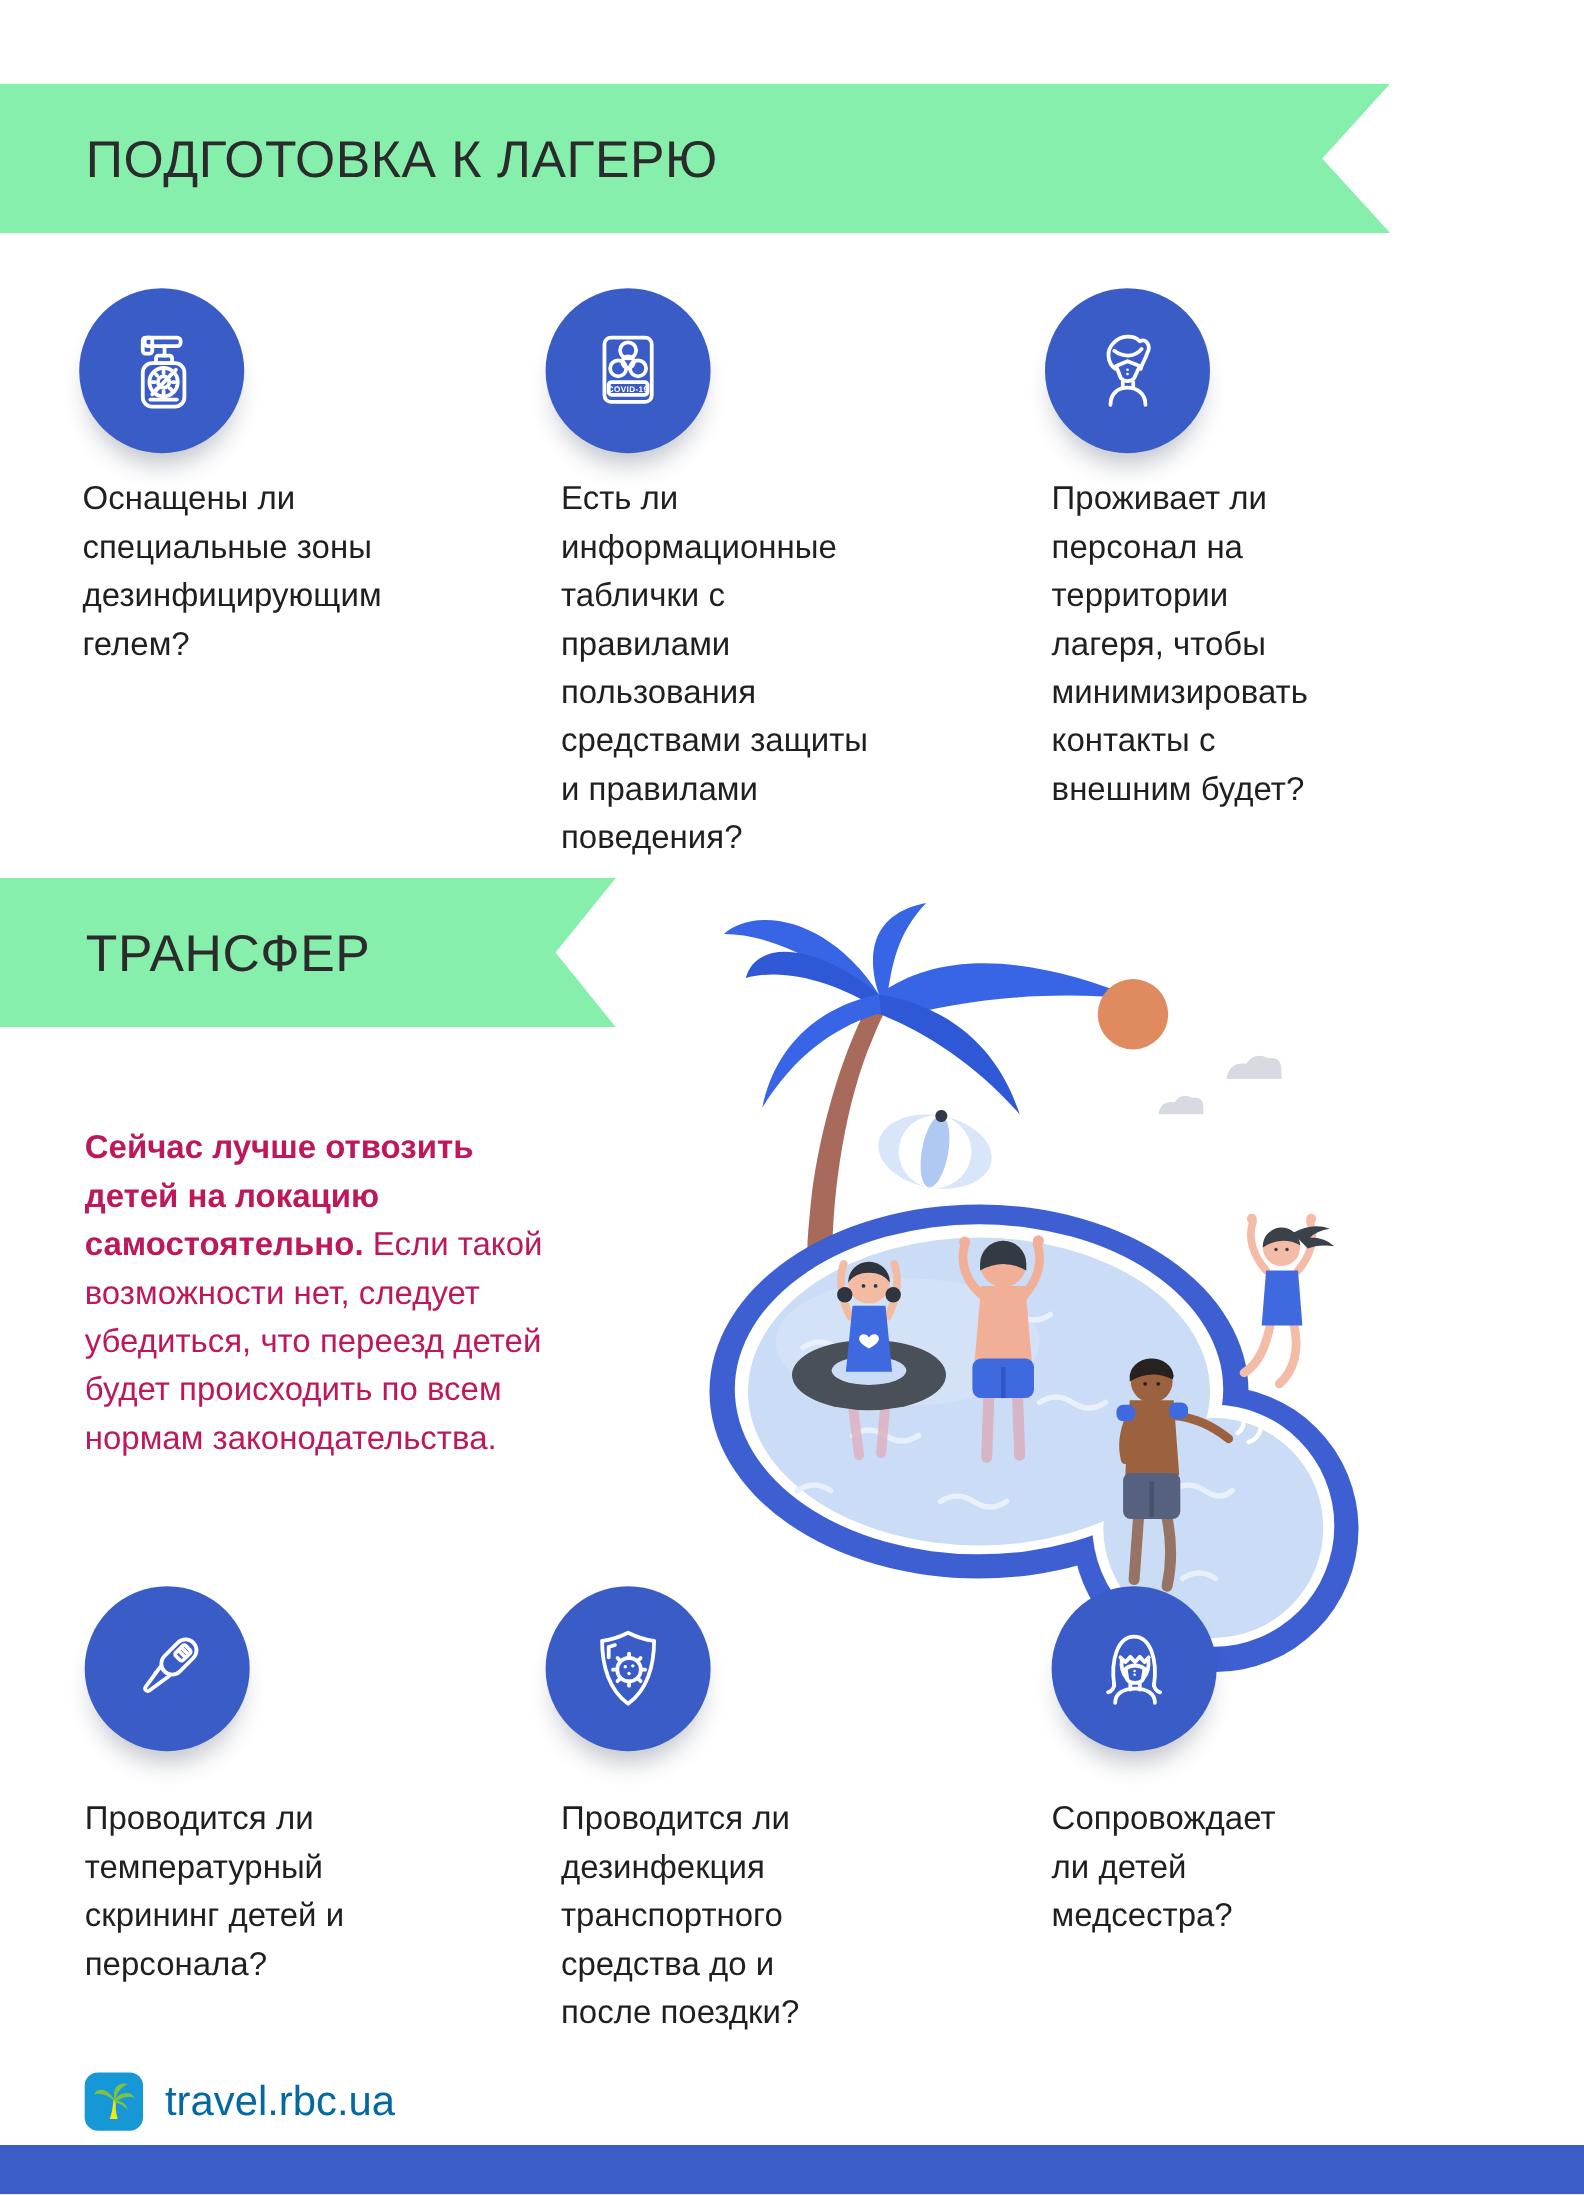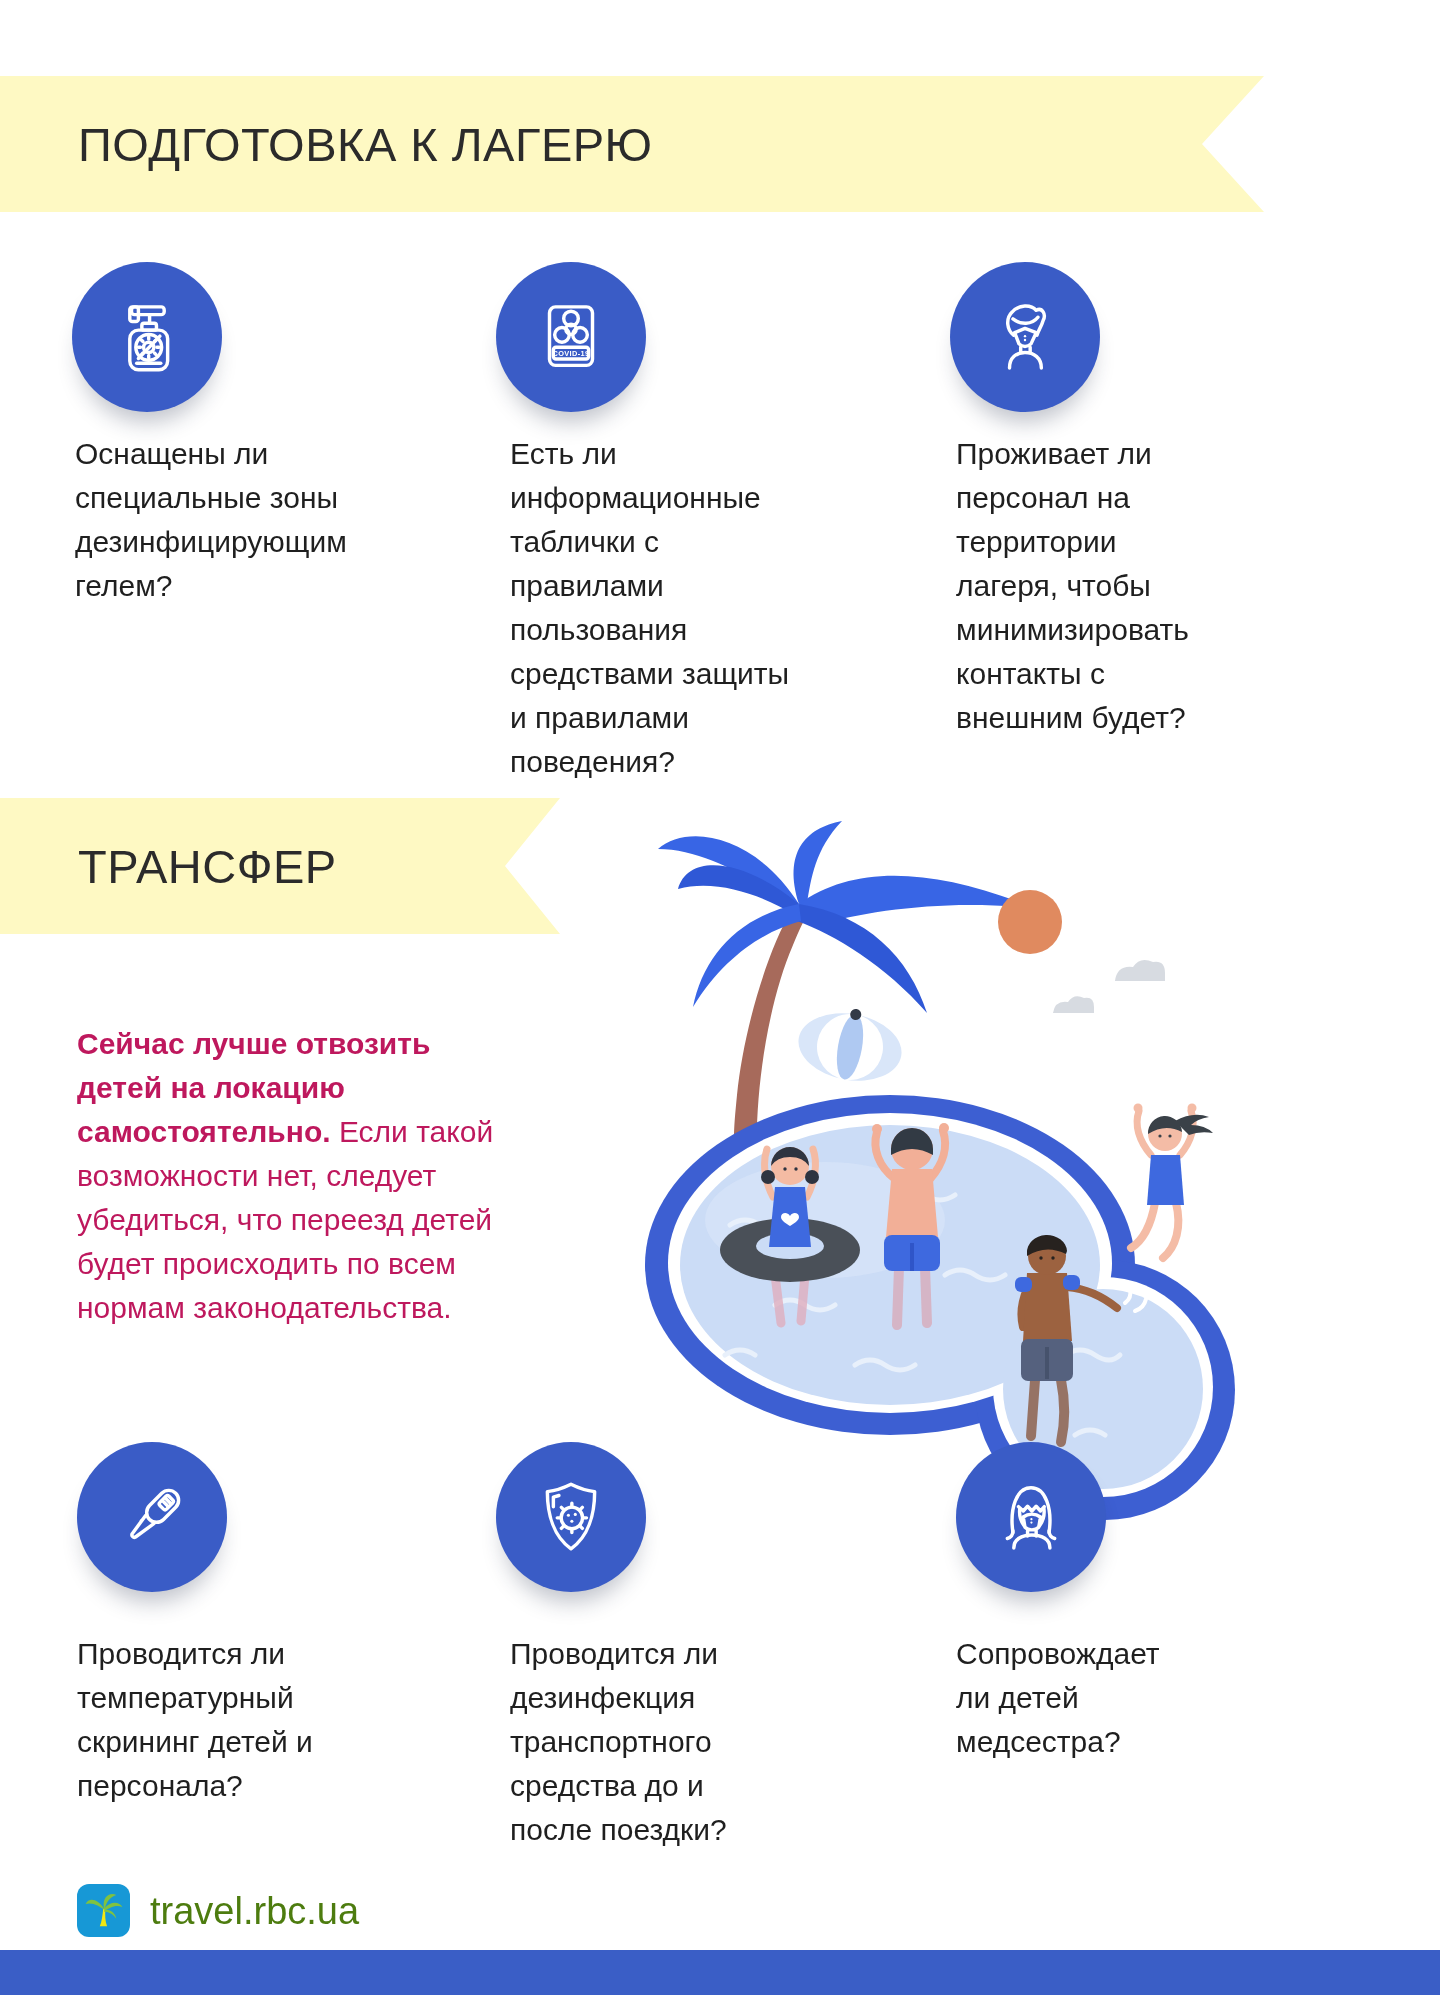--- a/index.html
+++ b/index.html
@@ -1,19 +1,19 @@
 <!DOCTYPE html>
 <html><head>
 <meta charset="utf-8">
 <style>
   html,body{margin:0;padding:0;background:#fff;}
   body{font-family:"Liberation Sans", sans-serif; -webkit-font-smoothing:antialiased;}
   .canvas{position:relative;width:1440px;height:1995px;background:#ffffff;overflow:hidden;}
 
-  .banner{position:absolute;left:0;background:#fef9c3;text-align:center;}
+  .banner{position:absolute;left:0;background:#86efac;text-align:center;}
   .banner.b1{top:76px;width:1264px;height:136px;
     clip-path:polygon(0 0,100% 0,calc(100% - 62px) 50%,100% 100%,0 100%);}
   .banner.b2{top:798px;width:560px;height:136px;
     clip-path:polygon(0 0,100% 0,calc(100% - 55px) 50%,100% 100%,0 100%);}
   .banner .title{position:absolute;left:78px;top:0;height:100%;display:flex;align-items:center;
     font-size:47px;letter-spacing:.5px;color:#2B2B2B;font-weight:400;white-space:nowrap;}
 
   .circ{position:absolute;width:150px;height:150px;border-radius:50%;
     background:#3A5CC6;display:flex;align-items:center;justify-content:center;
     box-shadow:0 18px 22px -8px rgba(30,40,70,.28);}
@@ -24,21 +24,21 @@
 
   .para{position:absolute;left:77px;top:1022px;width:440px;font-size:30px;line-height:44px;
     color:#be185d;white-space:pre-line;}
   .para .b{font-weight:700;}
 
   .illu{position:absolute;left:475px;top:795px;width:800px;height:745px;}
 
   .footer-logo{position:absolute;left:77px;top:1884px;width:53px;height:53px;border-radius:12px;
     background:#1798D6;display:flex;align-items:center;justify-content:center;}
   .footer-logo svg{width:46px;height:46px;}
-  .site{position:absolute;left:150px;top:1888px;font-size:38px;line-height:46px;color:#4d7c0f;}
+  .site{position:absolute;left:150px;top:1888px;font-size:38px;line-height:46px;color:#0369a1;}
 
   .bottom-bar{position:absolute;left:0;top:1950px;width:1440px;height:45px;background:#3A5EC6;}
 </style>
 </head>
 <body>
 
 <div class="canvas">
 
   <div class="banner b1">
     <div class="title">ПОДГОТОВКА К ЛАГЕРЮ</div>

